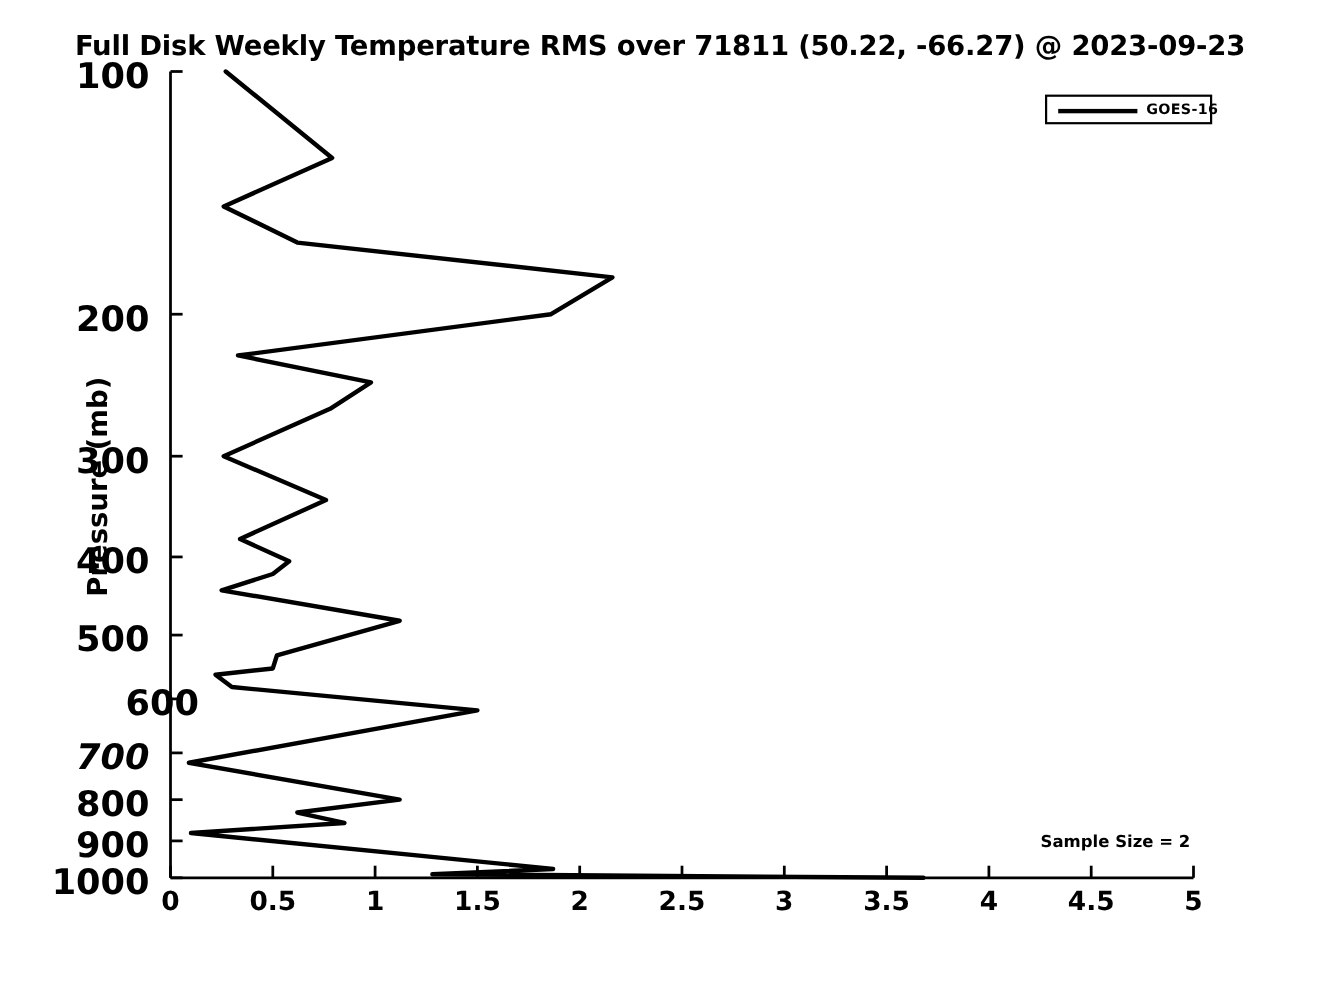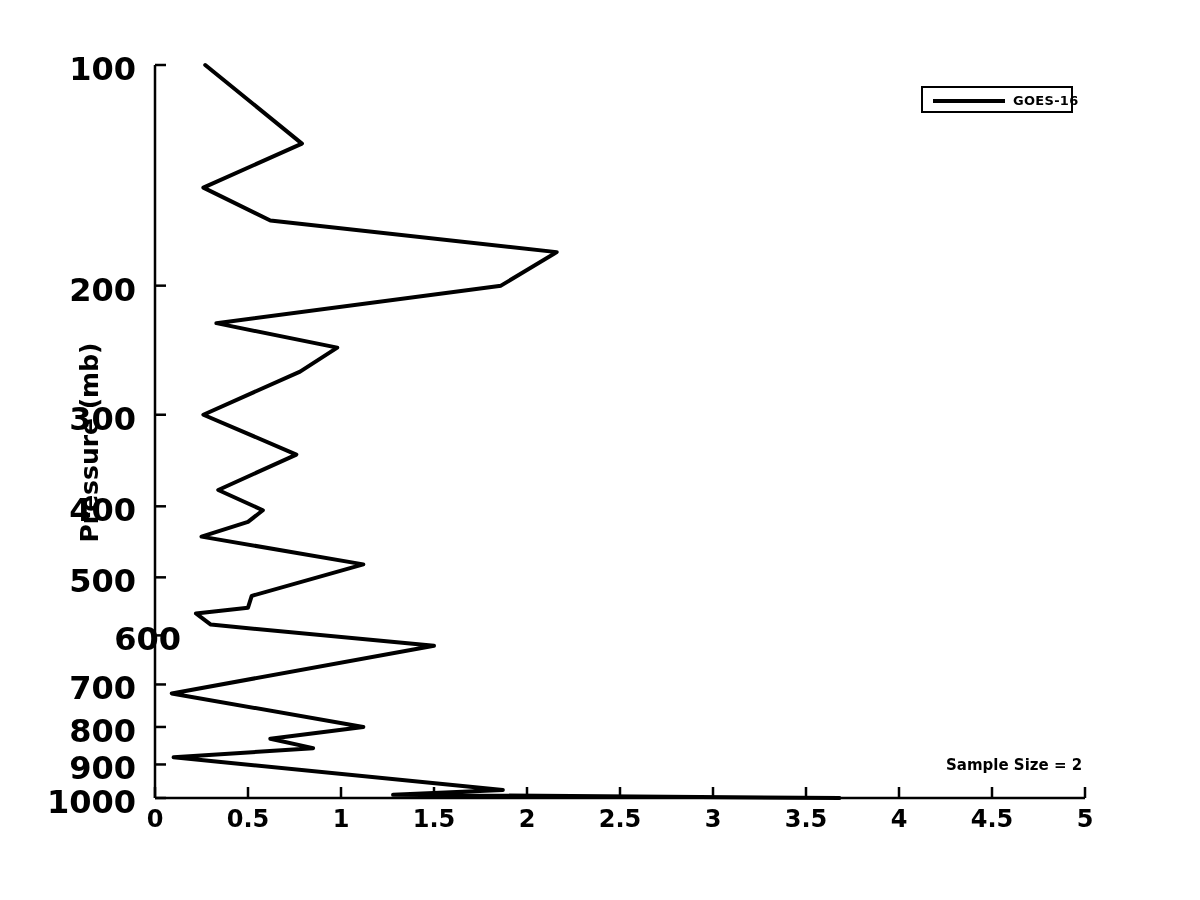--- a/index.html
+++ b/index.html
@@ -66,21 +66,21 @@
     position: absolute;
     left: 0px;
     width: 136px;
     text-align: right;
     font-size: 32px;
     font-weight: bold;
     margin-top: -15px;
   }
   .legend-box {
     position: absolute;
-    left: 921px;
+    left: 950px;
     top: 86px;
     width: 152px;
     height: 27px;
     border: 2px solid #000000;
     background: #ffffff;
     box-sizing: border-box;
   }
   .legend-line {
     position: absolute;
     left: 10px;
@@ -112,20 +112,21 @@
     top: 0;
     width: 1200px;
     height: 900px;
   }
 </style>
 </head>
 <body>
 
 <div id="figure">
 
+  <div class="fig-title">Full Disk Weekly Temperature RMS over 71811 (50.22, -66.27) @ 2023-09-23</div>
 
   <svg class="plot" viewBox="0 0 1200 900">
     <g>
       <line id="axis-left" x1="155" y1="65" x2="155" y2="798" stroke="#000000" stroke-width="2.5"></line>
       <line id="axis-bottom" x1="155" y1="798" x2="1085" y2="798" stroke="#000000" stroke-width="2.5"></line>
     </g>
     <g id="xticks-group">
         <line x1="155" y1="798" x2="155" y2="787" stroke="#000000" stroke-width="2.5"></line>
         <line x1="248" y1="798" x2="248" y2="787" stroke="#000000" stroke-width="2.5"></line>
         <line x1="341" y1="798" x2="341" y2="787" stroke="#000000" stroke-width="2.5"></line>
@@ -168,21 +169,21 @@
       <div class="tick-label-x" style="left: 992px;">4.5</div>
       <div class="tick-label-x" style="left: 1085px;">5</div>
     </div>
   <div id="ytick-labels">
       <div class="tick-label-y" style="top: 65px;">100</div>
       <div class="tick-label-y" style="top: 285.655px;">200</div>
       <div class="tick-label-y" style="top: 414.73px;">300</div>
       <div class="tick-label-y" style="top: 506.31px;">400</div>
       <div class="tick-label-y" style="top: 577.345px;">500</div>
       <div class="tick-label-y" style="top: 635.385px; padding-left: 45px;">600</div>
-      <div class="tick-label-y" style="top: 684.457px;">700</div>
+      <div class="tick-label-y" style="top: 684.457px; font-style: italic;">700</div>
       <div class="tick-label-y" style="top: 726.965px;">800</div>
       <div class="tick-label-y" style="top: 764.46px;">900</div>
       <div class="tick-label-y" style="top: 798px;">1000</div>
     </div>
 
   <div class="axis-label-y">Pressure (mb)</div>
 
   <div class="legend-box">
     <span class="legend-line"></span>
     <span class="legend-text">GOES-16</span>

